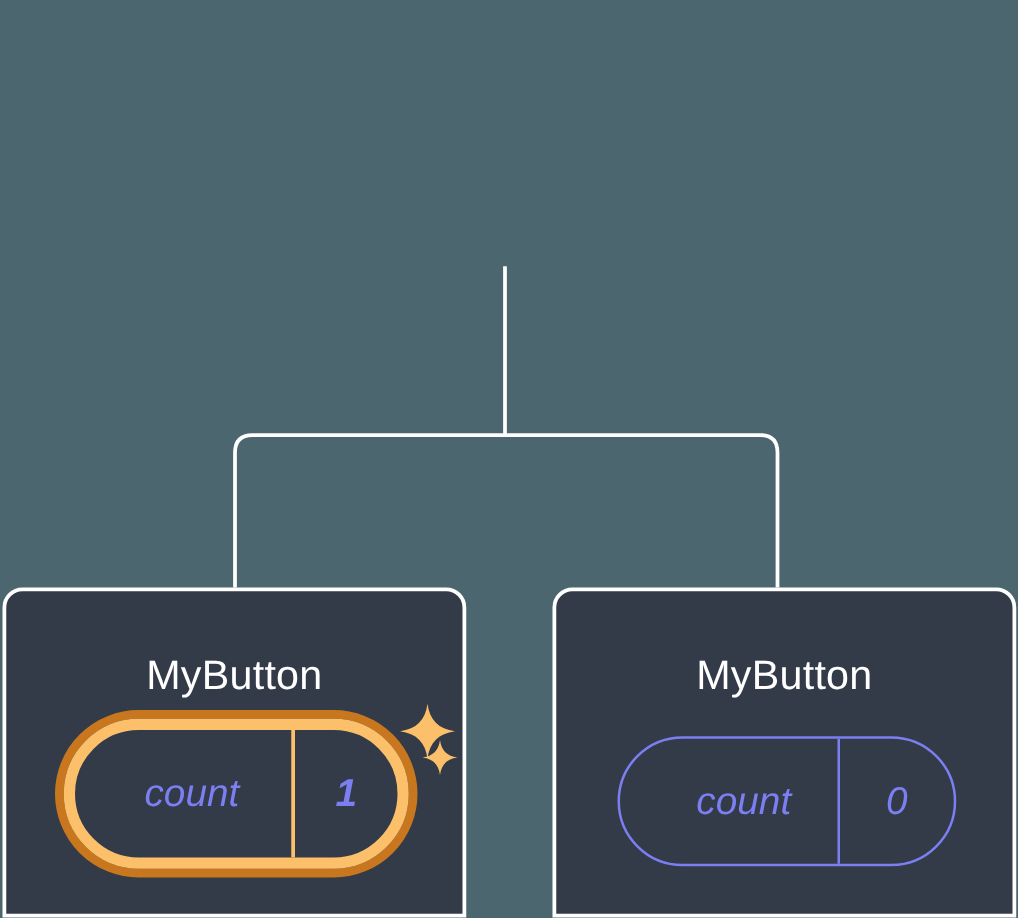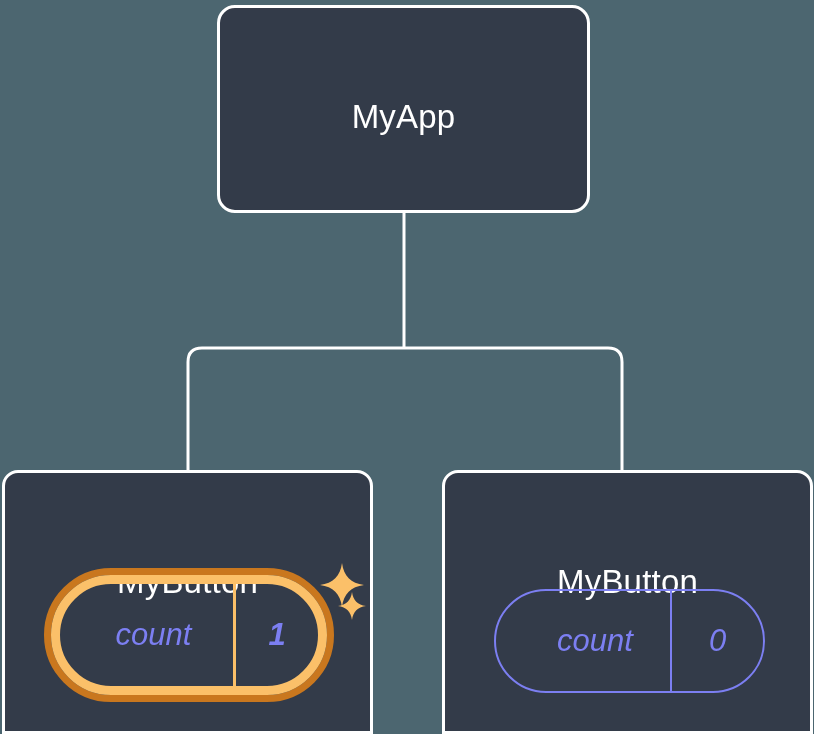--- a/index.html
+++ b/index.html
@@ -66,21 +66,21 @@
   }
   #card-child-right {
     left: 442px;
     top: 470px;
     width: 371px;
     height: 264px;
     border-bottom-left-radius: 0;
     border-bottom-right-radius: 0;
   }
   #card-child-left .card-title,
-  #card-child-right .card-title { top: 48px; margin-top: 42px; }
+  #card-child-right .card-title { top: 48px; }
 
   
   .pill {
     position: absolute;
     display: flex;
     align-items: stretch;
     box-sizing: border-box;
     border-radius: 999px;
     background: transparent;
   }
@@ -157,23 +157,20 @@
 </head>
 <body>
 
 <div id="stage">
 
   <svg id="wires" viewBox="0 0 814 734" width="814" height="734" fill="none">
     <path d="M 404 213 L 404 348" stroke="#ffffff" stroke-width="3" stroke-linecap="butt"></path>
     <path d="M 188 470 L 188 362 Q 188 348 202 348 L 608 348 Q 622 348 622 362 L 622 470" stroke="#ffffff" stroke-width="3" fill="none" stroke-linecap="butt"></path>
   </svg>
 
-  <div class="card" id="card-root">
-    <div class="card-title">MyApp</div>
-  </div>
 
   <div class="card" id="card-child-left">
     <div class="card-title">MyButton</div>
   </div>
 
   <div class="card" id="card-child-right">
     <div class="card-title">MyButton</div>
   </div>
 
   <div class="pill pill-hl" id="pill-left">

